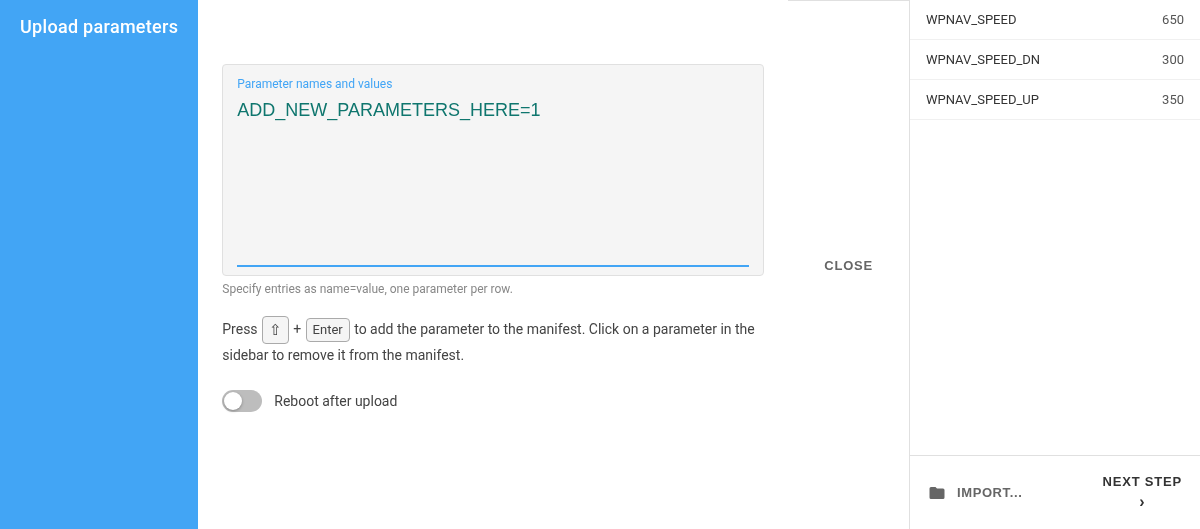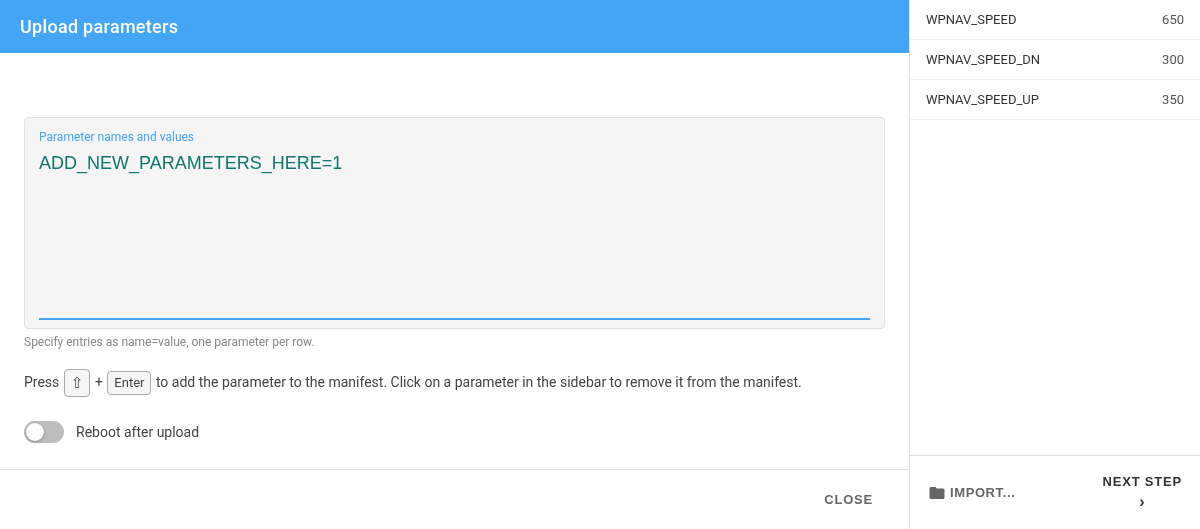--- a/index.html
+++ b/index.html
@@ -9,21 +9,21 @@
       width: 1200px;
       height: 529px;
       display: flex;
       overflow: hidden;
     }
 
     
     .left-panel {
       flex: 1;
       display: flex;
-      flex-direction: column;
+      flex-direction: row;
       border-right: 1px solid #e0e0e0;
     }
 
     .header {
       background: #42a5f5;
       padding: 16px 20px;
       color: #fff;
     }
 
     .header-title {
@@ -134,21 +134,20 @@
     .toggle-label {
       font-size: 14px;
       color: #444;
     }
 
     .footer-left {
       padding: 14px 24px;
       display: flex;
       justify-content: flex-end;
       border-top: 1px solid #e0e0e0;
-      align-items: flex-end;
     }
 
     .close-btn {
       background: transparent;
       border: none;
       color: #666;
       font-size: 13px;
       font-weight: 600;
       letter-spacing: 0.8px;
       cursor: pointer;
@@ -213,21 +212,21 @@
       display: flex;
       align-items: center;
       border-top: 1px solid #e0e0e0;
       padding: 10px 8px;
       gap: 4px;
     }
 
     .import-btn {
       display: flex;
       align-items: center;
-      gap: 4px;
+      gap: 11px;
       background: transparent;
       border: none;
       color: #666;
       font-size: 13px;
       font-weight: 600;
       letter-spacing: 0.6px;
       cursor: pointer;
       padding: 8px 10px;
     }
 

